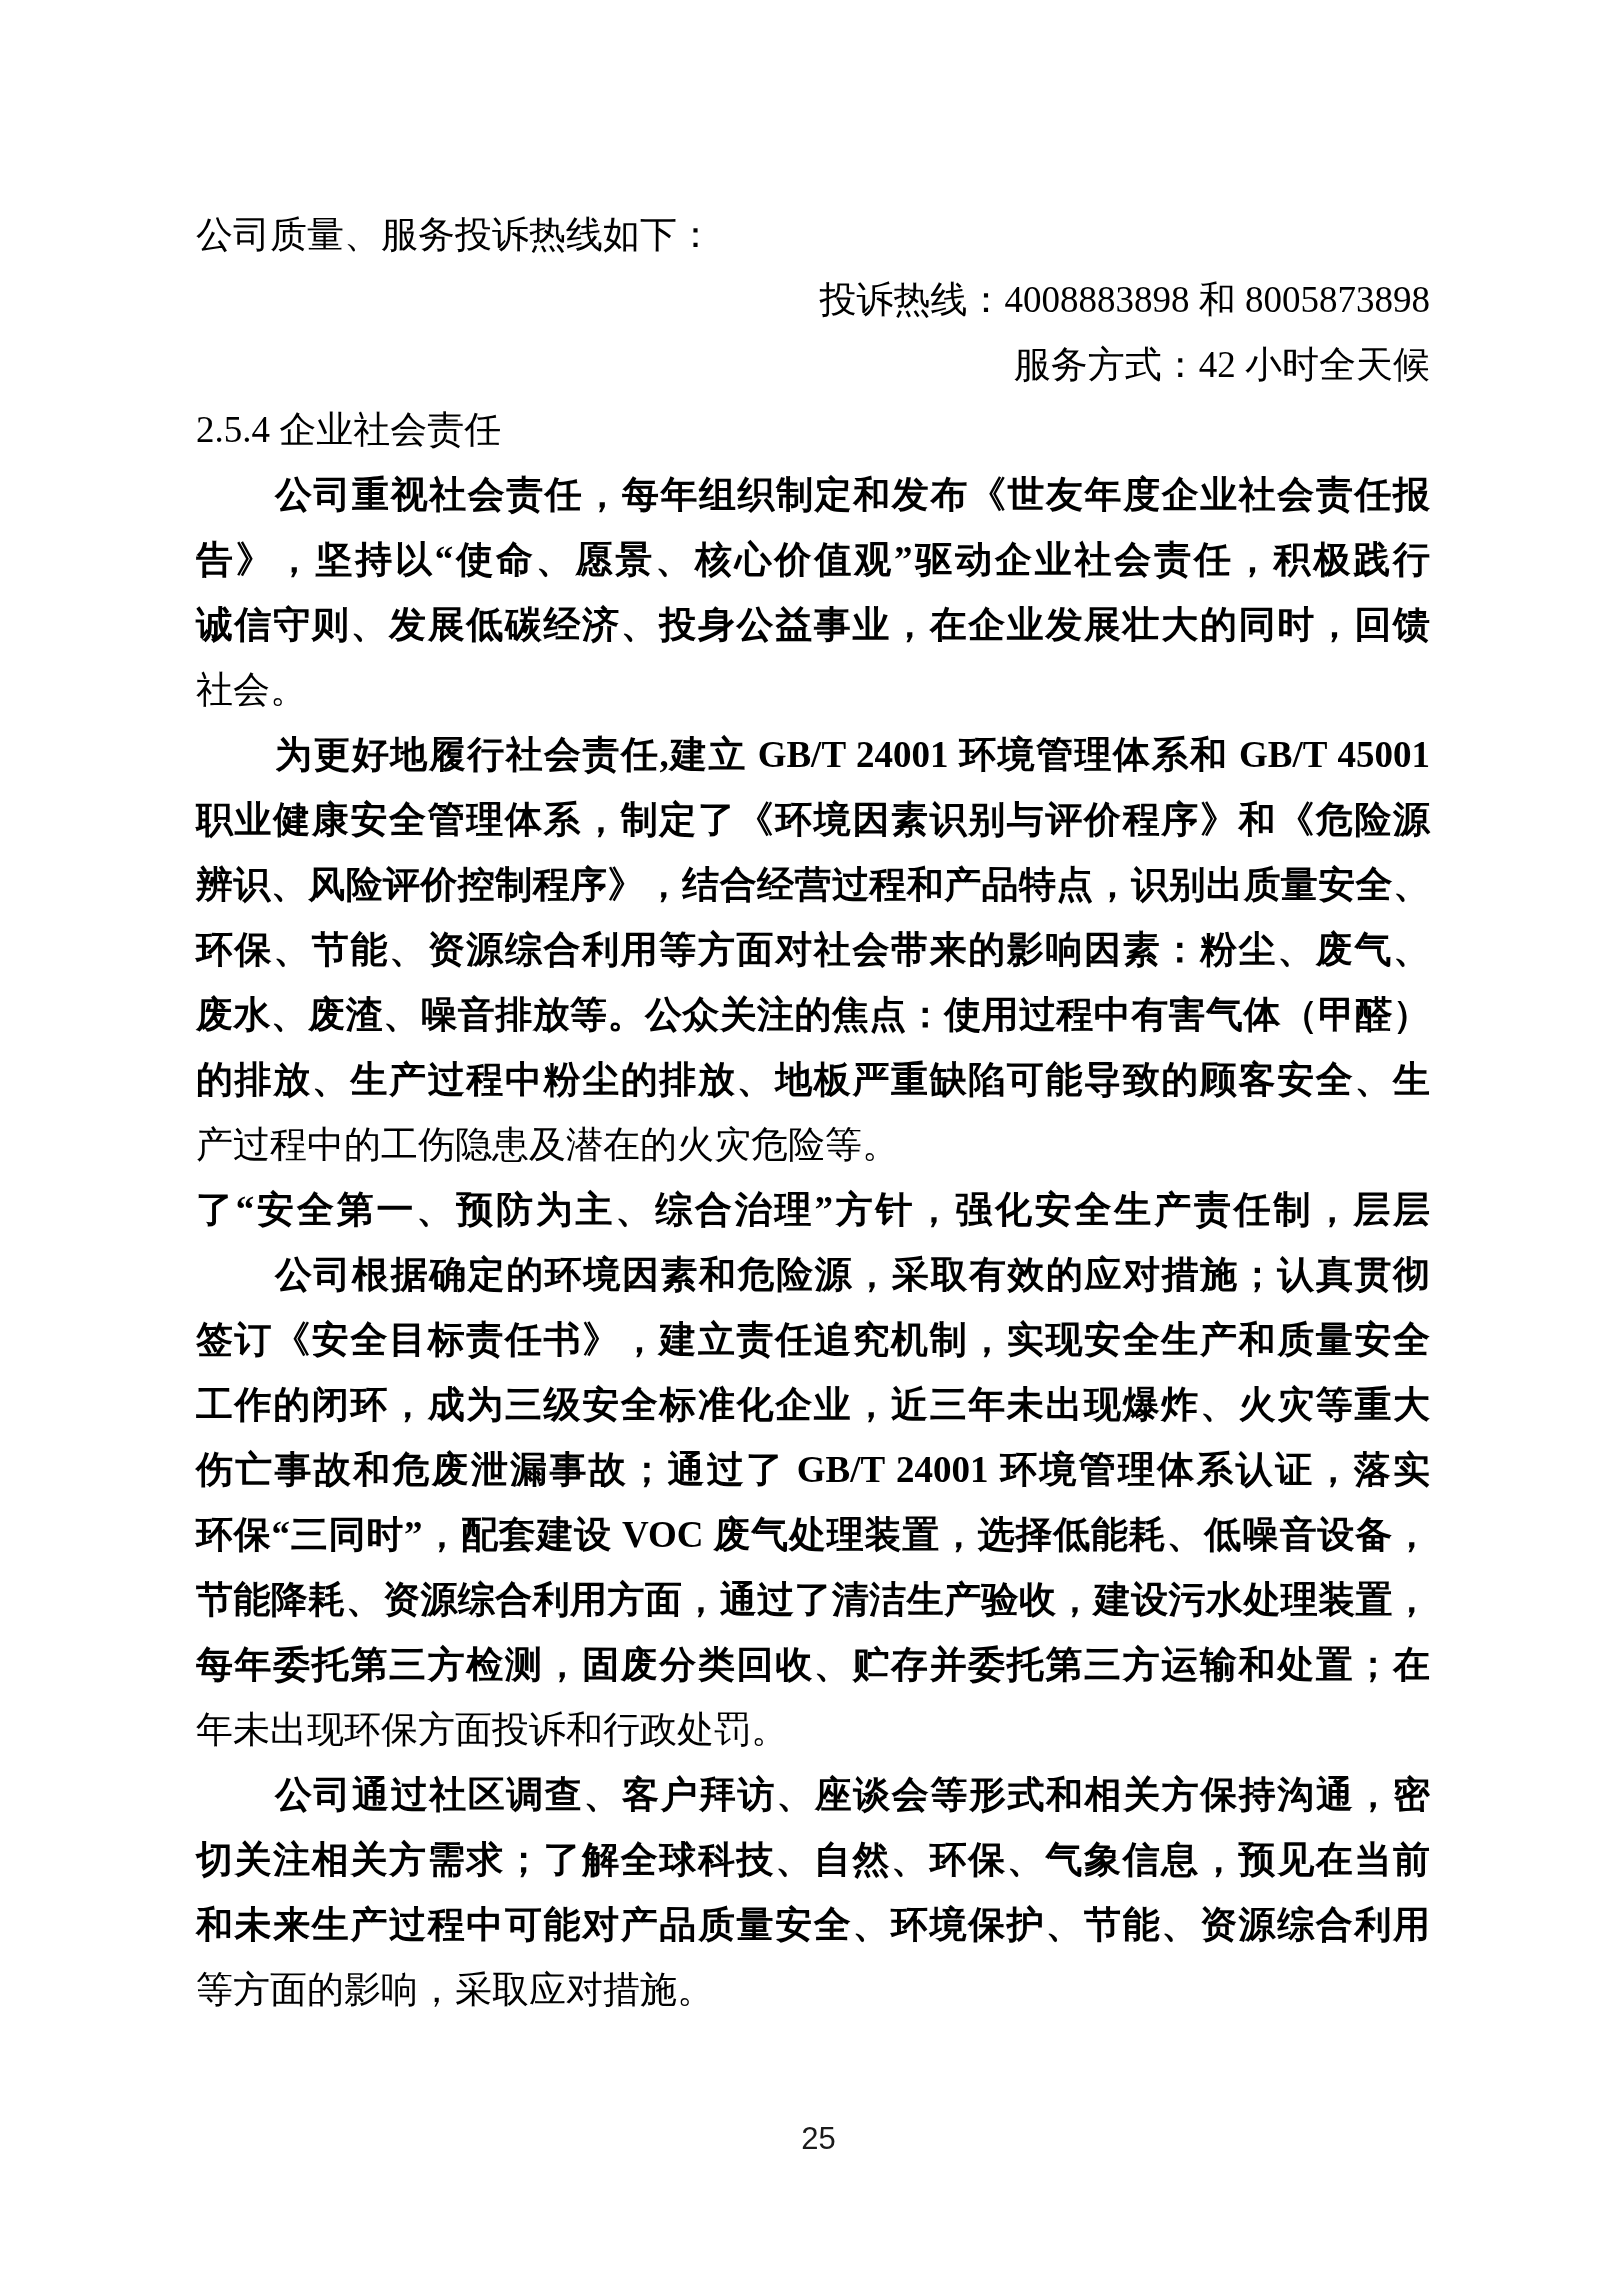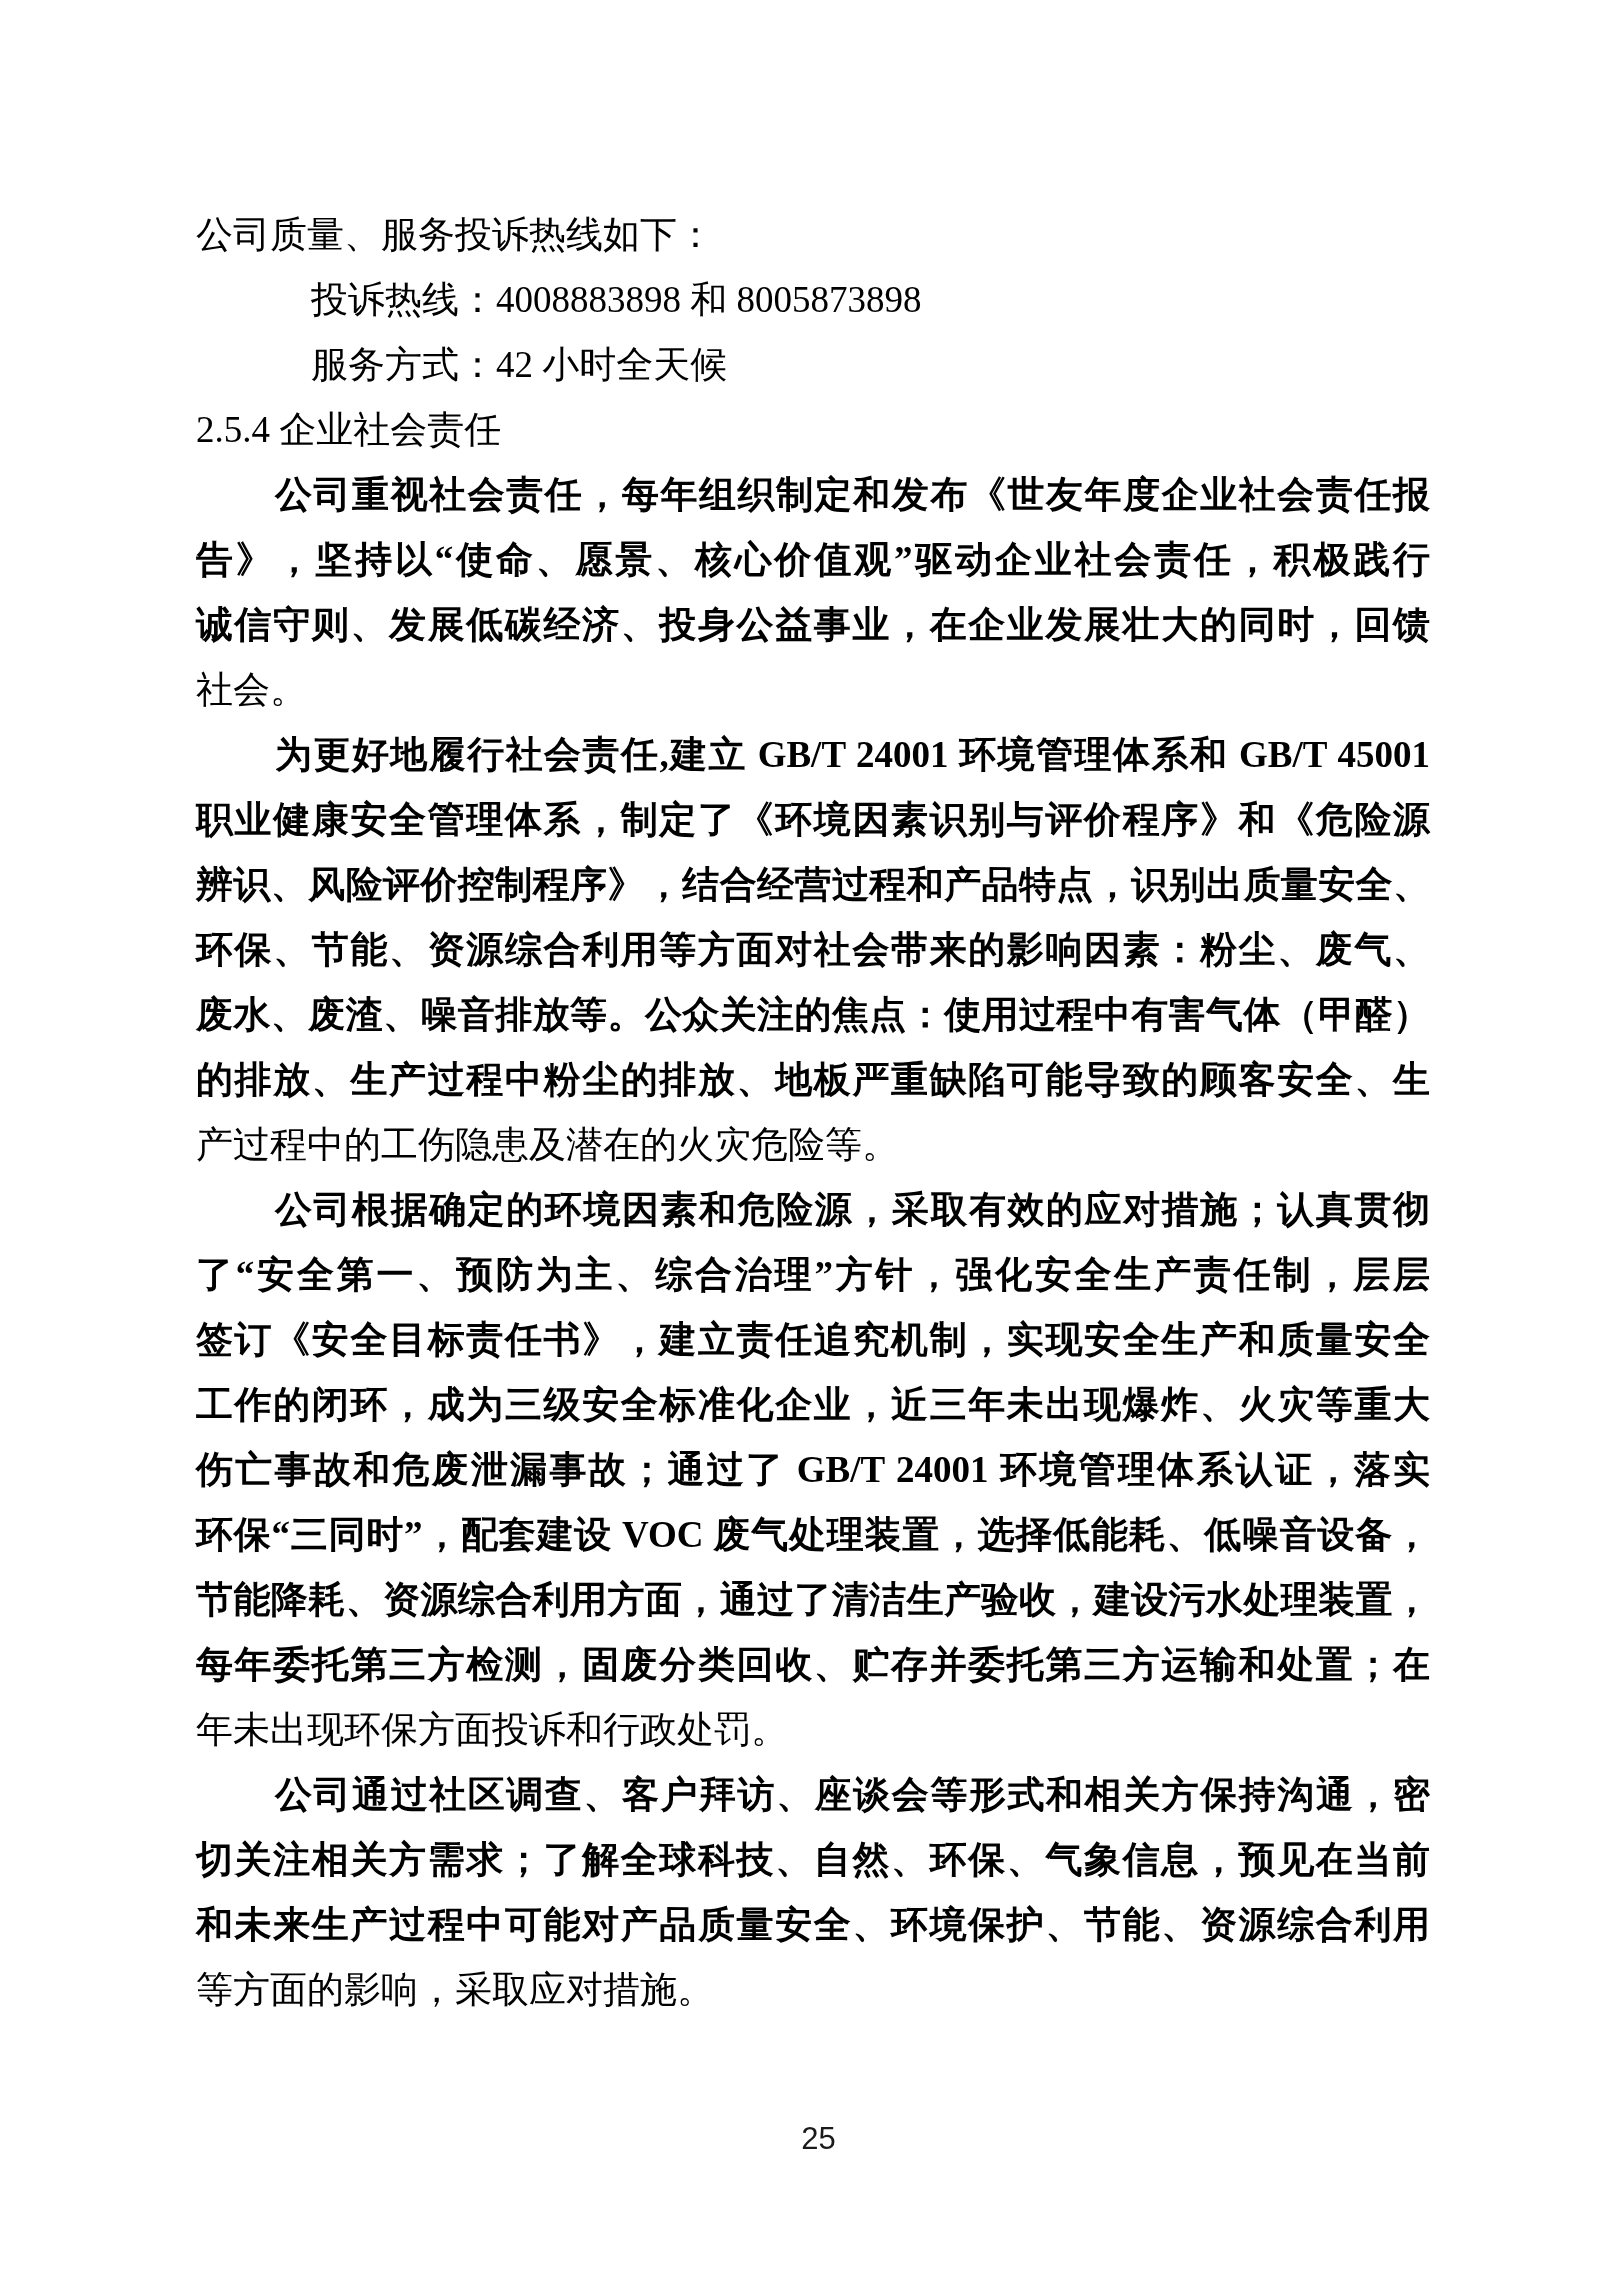--- a/index.html
+++ b/index.html
@@ -34,20 +34,21 @@
     white-space: normal;
     text-align: justify;
     text-align-last: justify;
     font-weight: bold;
   }
   .tline.ind2 {
     text-indent: 79px;
   }
   .tline.hotline {
     padding-left: 115px;
+    text-align: right;
   }
   .pagenum {
     position: absolute;
     top: 2119px;
     left: 0;
     width: 100%;
     text-align: center;
     font-family: "Liberation Sans", "DejaVu Sans", sans-serif;
     font-size: 31px;
     line-height: 39px;
@@ -68,22 +69,22 @@
     <div class="tline just">告》，坚持以“使命、愿景、核心价值观”驱动企业社会责任，积极践行</div>
     <div class="tline just">诚信守则、发展低碳经济、投身公益事业，在企业发展壮大的同时，回馈</div>
     <div class="tline">社会。</div>
     <div class="tline just ind2">为更好地履行社会责任,建立 GB/T 24001 环境管理体系和 GB/T 45001</div>
     <div class="tline just">职业健康安全管理体系，制定了《环境因素识别与评价程序》和《危险源</div>
     <div class="tline just">辨识、风险评价控制程序》，结合经营过程和产品特点，识别出质量安全、</div>
     <div class="tline just">环保、节能、资源综合利用等方面对社会带来的影响因素：粉尘、废气、</div>
     <div class="tline just">废水、废渣、噪音排放等。公众关注的焦点：使用过程中有害气体（甲醛）</div>
     <div class="tline just">的排放、生产过程中粉尘的排放、地板严重缺陷可能导致的顾客安全、生</div>
     <div class="tline">产过程中的工伤隐患及潜在的火灾危险等。</div>
+    <div class="tline just">了“安全第一、预防为主、综合治理”方针，强化安全生产责任制，层层</div>
     <div class="tline just ind2">公司根据确定的环境因素和危险源，采取有效的应对措施；认真贯彻</div>
-    <div class="tline just">了“安全第一、预防为主、综合治理”方针，强化安全生产责任制，层层</div>
     <div class="tline just">签订《安全目标责任书》，建立责任追究机制，实现安全生产和质量安全</div>
     <div class="tline just">工作的闭环，成为三级安全标准化企业，近三年未出现爆炸、火灾等重大</div>
     <div class="tline just">伤亡事故和危废泄漏事故；通过了 GB/T 24001 环境管理体系认证，落实</div>
     <div class="tline just">环保“三同时”，配套建设 VOC 废气处理装置，选择低能耗、低噪音设备，</div>
     <div class="tline just">节能降耗、资源综合利用方面，通过了清洁生产验收，建设污水处理装置，</div>
     <div class="tline just">每年委托第三方检测，固废分类回收、贮存并委托第三方运输和处置；在</div>
     <div class="tline">年未出现环保方面投诉和行政处罚。</div>
     <div class="tline just ind2">公司通过社区调查、客户拜访、座谈会等形式和相关方保持沟通，密</div>
     <div class="tline just">切关注相关方需求；了解全球科技、自然、环保、气象信息，预见在当前</div>
     <div class="tline just">和未来生产过程中可能对产品质量安全、环境保护、节能、资源综合利用</div>

